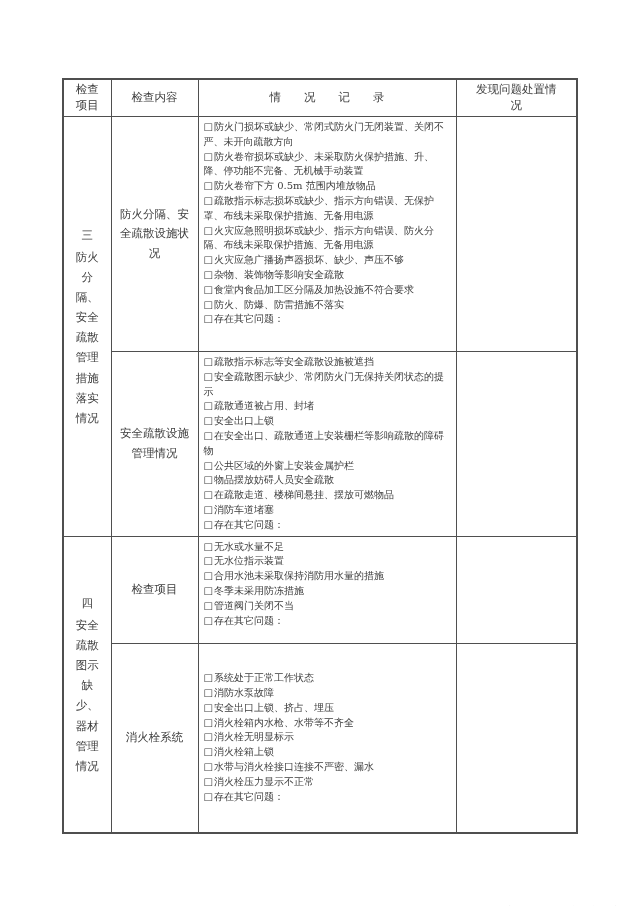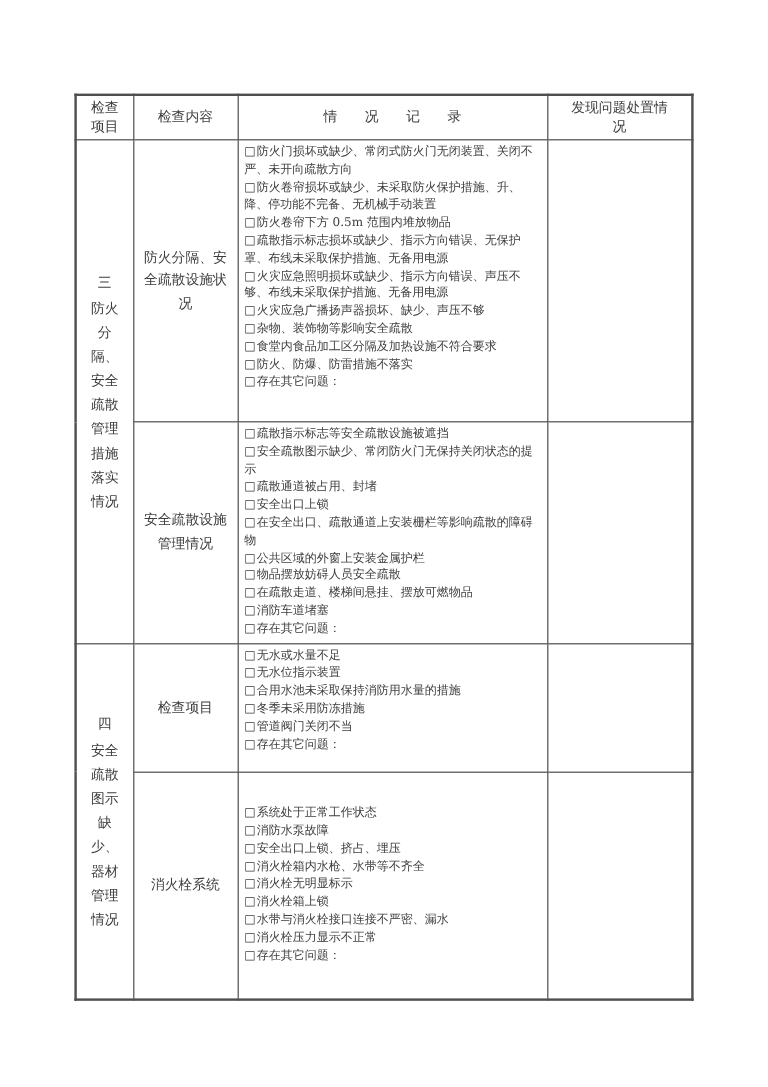--- a/index.html
+++ b/index.html
@@ -110,21 +110,21 @@
           <div class="pnum">三</div>
           <div class="plabel">防火分隔、安全疏散管理措施落实情况</div>
         </td>
         <td class="content">防火分隔、安全疏散设施状况</td>
         <td class="record">
           <div>
               <div class="check-line"><span class="checkbox">□</span><span>防火门损坏或缺少、常闭式防火门无闭装置、关闭不严、未开向疏散方向</span></div>
               <div class="check-line"><span class="checkbox">□</span><span>防火卷帘损坏或缺少、未采取防火保护措施、升、降、停功能不完备、无机械手动装置</span></div>
               <div class="check-line"><span class="checkbox">□</span><span>防火卷帘下方 0.5m 范围内堆放物品</span></div>
               <div class="check-line"><span class="checkbox">□</span><span>疏散指示标志损坏或缺少、指示方向错误、无保护罩、布线未采取保护措施、无备用电源</span></div>
-              <div class="check-line"><span class="checkbox">□</span><span>火灾应急照明损坏或缺少、指示方向错误、声压不够、布线未采取保护措施、无备用电源</span></div>
+              <div class="check-line"><span class="checkbox">□</span><span>火灾应急照明损坏或缺少、指示方向错误、防火分隔、布线未采取保护措施、无备用电源</span></div>
               <div class="check-line"><span class="checkbox">□</span><span>火灾应急广播扬声器损坏、缺少、声压不够</span></div>
               <div class="check-line"><span class="checkbox">□</span><span>杂物、装饰物等影响安全疏散</span></div>
               <div class="check-line"><span class="checkbox">□</span><span>食堂内食品加工区分隔及加热设施不符合要求</span></div>
               <div class="check-line"><span class="checkbox">□</span><span>防火、防爆、防雷措施不落实</span></div>
               <div class="check-line"><span class="checkbox">□</span><span>存在其它问题：</span></div>
             </div>
         </td>
         <td class="action"></td>
       </tr>
       <tr class="r2">

